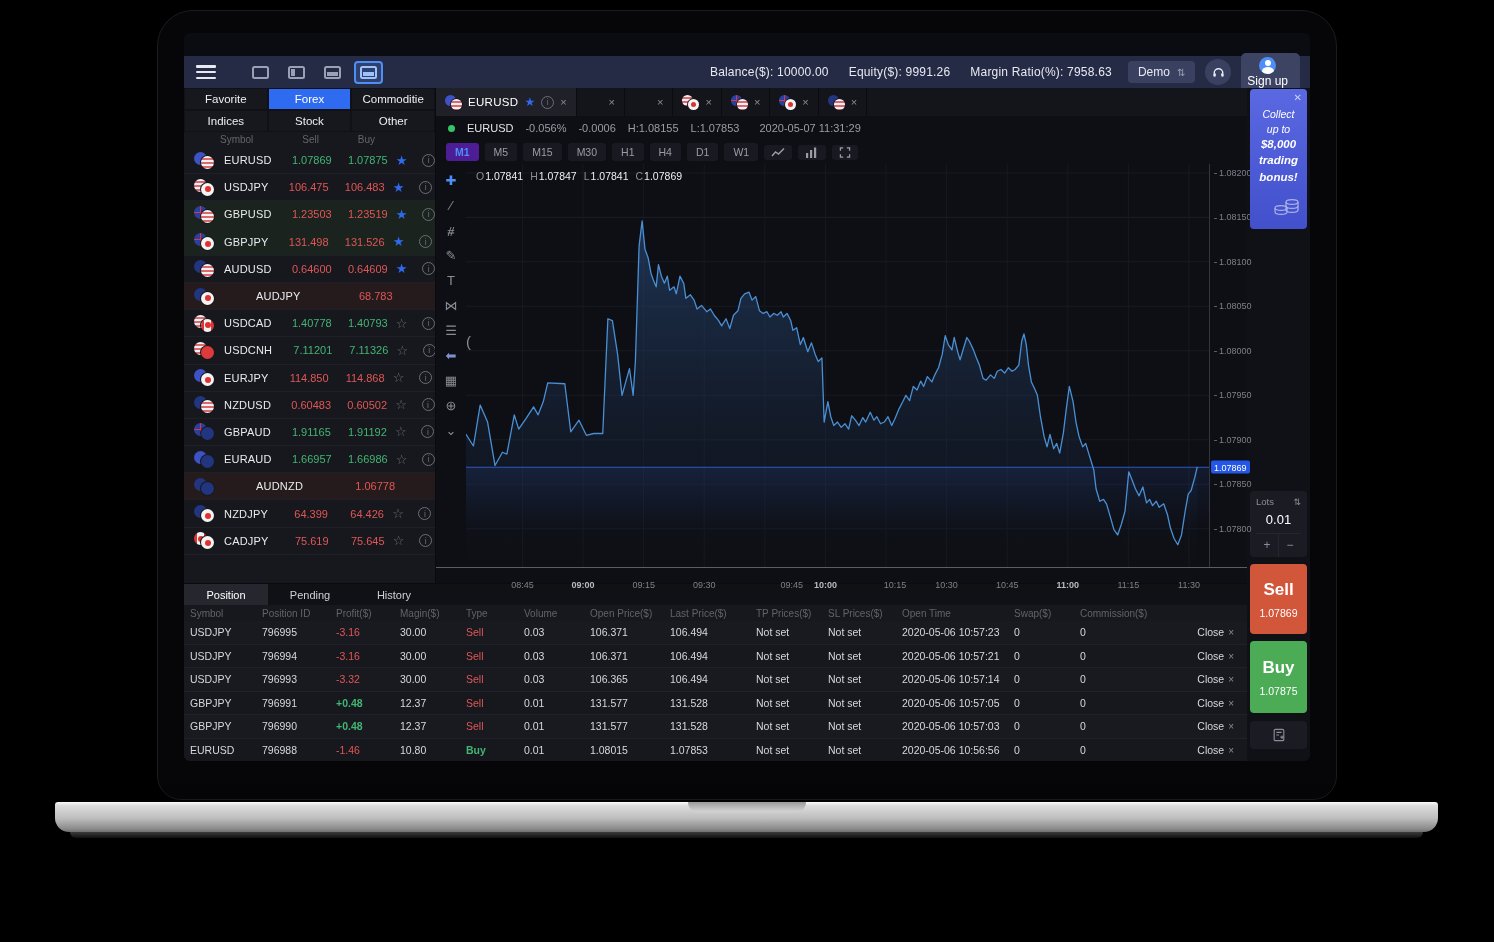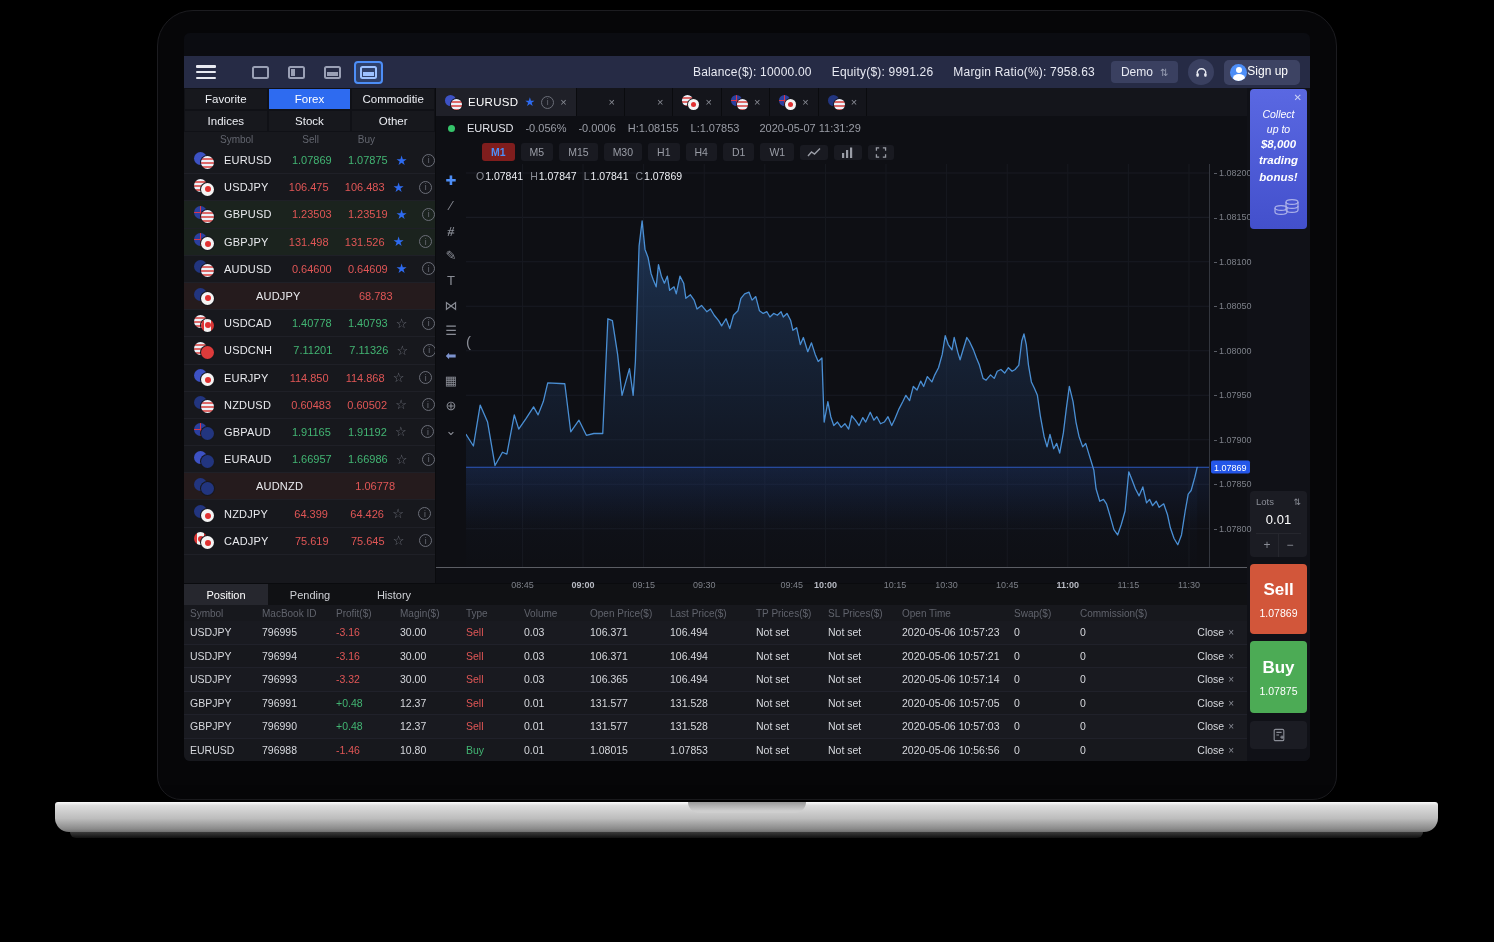--- a/index.html
+++ b/index.html
@@ -40,21 +40,21 @@
   .layout-btn.active .glyph { border-color:#9cc1ff; }
   .layout-btn.active .glyph::after { content:""; position:absolute; left:1px; right:1px; bottom:1px; height:4px; background:#9cc1ff; }
   .top-stats { margin-left:auto; display:flex; gap:20px; align-items:center;
     font-size:12px; color:#e7e9f2; letter-spacing:.2px; }
   .demo-btn { margin-left:16px; background:#3a4060; border-radius:4px; padding:4px 10px;
     font-size:12px; color:#e7e9f2; display:flex; align-items:center; gap:7px; cursor:pointer; }
   .demo-btn .arrows { font-size:10px; color:#9aa0b5; }
   .headset-btn { margin-left:10px; width:26px; height:26px; border-radius:50%;
     background:#3a4060; display:grid; place-items:center; cursor:pointer; }
   .signup-btn { margin-left:10px; background:#3d4363; border-radius:5px; padding:4px 12px 4px 6px;
-    font-size:12px; color:#fff; display:flex; align-items:flex-start; cursor:pointer; }
+    font-size:12px; color:#fff; display:flex; align-items:center; cursor:pointer;flex-direction:column; }
   .avatar { width:17px; height:17px; border-radius:50%; background:#4d8ef7; position:relative; overflow:hidden; }
   .avatar::before { content:""; position:absolute; left:5.5px; top:3px; width:6px; height:6px; border-radius:50%; background:#fff; }
   .avatar::after { content:""; position:absolute; left:2.5px; top:10px; width:12px; height:8px; border-radius:50%; background:#fff; }
 
   
   .workspace { flex:1; display:flex; min-height:0; }
   .main-col { flex:1; display:flex; flex-direction:column; min-width:0; }
   .upper { flex:1; display:flex; min-height:0; }
 
   
@@ -73,21 +73,21 @@
     align-items:center; font-size:10px; color:#62656e; padding:0 6px 0 10px; }
   .wl-cols .r { text-align:right; }
   .wl-rows { flex:1; overflow:hidden; }
   .wl-row { height:27.2px; display:grid; grid-template-columns:30px 1fr 60px 56px 28px 26px;
     align-items:center; padding:0 6px 0 10px; border-bottom:1px solid #1f2027; font-size:11px; cursor:pointer; }
   .wl-row.tint-green { background:#1b231e; }
   .wl-row.tint-red { background:#251b1d;gap:32px; }
   .wl-sym { color:#e9eaee; letter-spacing:.2px; }
   .wl-price { text-align:right; }
   .up { color:#42b573; } .down { color:#e05656; }
-  .pos-green { color:#42b573; } .neg-red { color:#e05656; }
+  .pos-green { color:#42b573;font-weight:bold; } .neg-red { color:#e05656; }
   .star { text-align:center; font-size:13px; line-height:1; cursor:pointer; }
   .star.fav { color:#2e6bf0; } .star.nofav { color:#6b6e78; }
   .info-dot { width:13px; height:13px; border:1px solid #6b6e78; border-radius:50%;
     color:#6b6e78; font-size:8.5px; display:grid; place-items:center; justify-self:center; cursor:pointer; }
   .flagpair { position:relative; width:22px; height:17px; }
   .flag { position:absolute; width:13px; height:13px; border-radius:50%; }
   .flag.b { left:0; top:0; z-index:1; }
   .flag.q { left:7px; top:4px; z-index:2; box-shadow:0 0 0 1px #17181d; }
   .flag .jdot { position:absolute; left:3.5px; top:3.5px; width:6px; height:6px; border-radius:50%; background:#e03131; }
   .fg-EUR { background:#3d52c4; }
@@ -120,21 +120,21 @@
   .single-ico { width:15px; height:15px; border-radius:50%; flex:0 0 auto; }
 
   .info-strip { height:24px; display:flex; align-items:center; gap:12px; padding:0 12px;
     font-size:11px; color:#9a9da6; flex:0 0 auto; }
   .gdot { width:7px; height:7px; border-radius:50%; background:#35c46a; }
   .info-sym { color:#e2e4ea; }
 
   .tf-row { height:24px; display:flex; align-items:center; gap:6px; padding:0 10px; flex:0 0 auto; }
   .tf-chip { padding:3px 9px; border-radius:3px; font-size:10.5px; color:#9a9da6;
     background:#191a21; cursor:pointer; }
-  .tf-chip.active { color:#4d8ef7; background:#7f1d1d; font-weight:700;margin-left:36px; }
+  .tf-chip.active { color:#4d8ef7; background:#4c1d95; font-weight:700; }
   .tf-ico { padding:2px 7px; border-radius:3px; background:#191a21; color:#9a9da6; cursor:pointer;
     display:grid; place-items:center; }
 
   .chart-region { flex:1; display:flex; min-height:0; position:relative; }
   .draw-toolbar { width:30px; display:flex; flex-direction:column; align-items:center;
     padding-top:4px; gap:0; flex:0 0 auto; }
   .tool { height:25px; width:100%; display:grid; place-items:center; color:#8a8d96;
     font-size:13px; cursor:pointer; }
   .tool.blue { color:#4d8ef7; }
   .tool.softblue { color:#7d93cf; }
@@ -645,21 +645,21 @@
           </div>
 
           <div class="positions">
             <div class="pos-tabs" id="pos-tabs">
                 <div class="pos-tab active">Position</div>
                 <div class="pos-tab">Pending</div>
                 <div class="pos-tab">History</div>
               </div>
             <div class="pos-grid pos-head" id="pos-head">
                 <span>Symbol</span>
-                <span>MacBook ID</span>
+                <span>Position ID</span>
                 <span>Profit($)</span>
                 <span>Magin($)</span>
                 <span>Type</span>
                 <span>Volume</span>
                 <span>Open Price($)</span>
                 <span>Last Price($)</span>
                 <span>TP Prices($)</span>
                 <span>SL Prices($)</span>
                 <span>Open Time</span>
                 <span>Swap($)</span>

